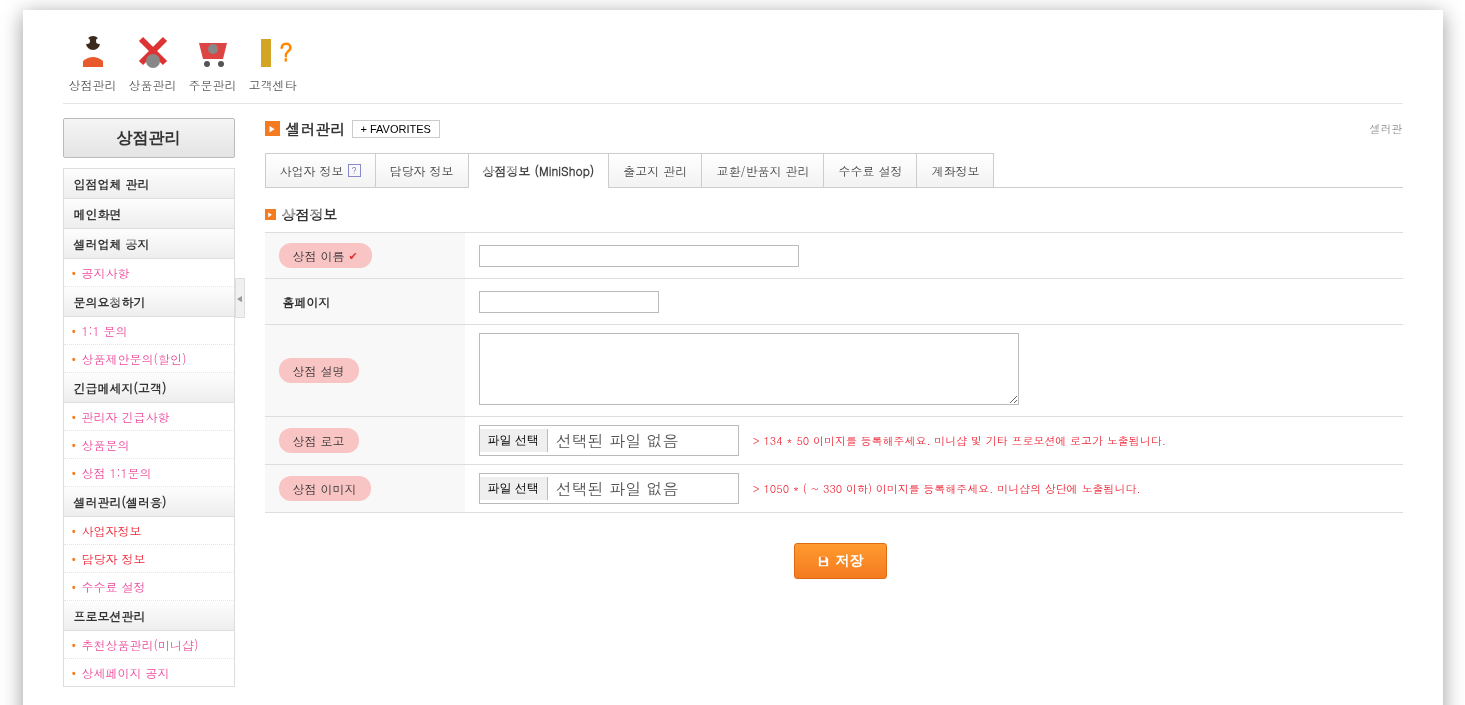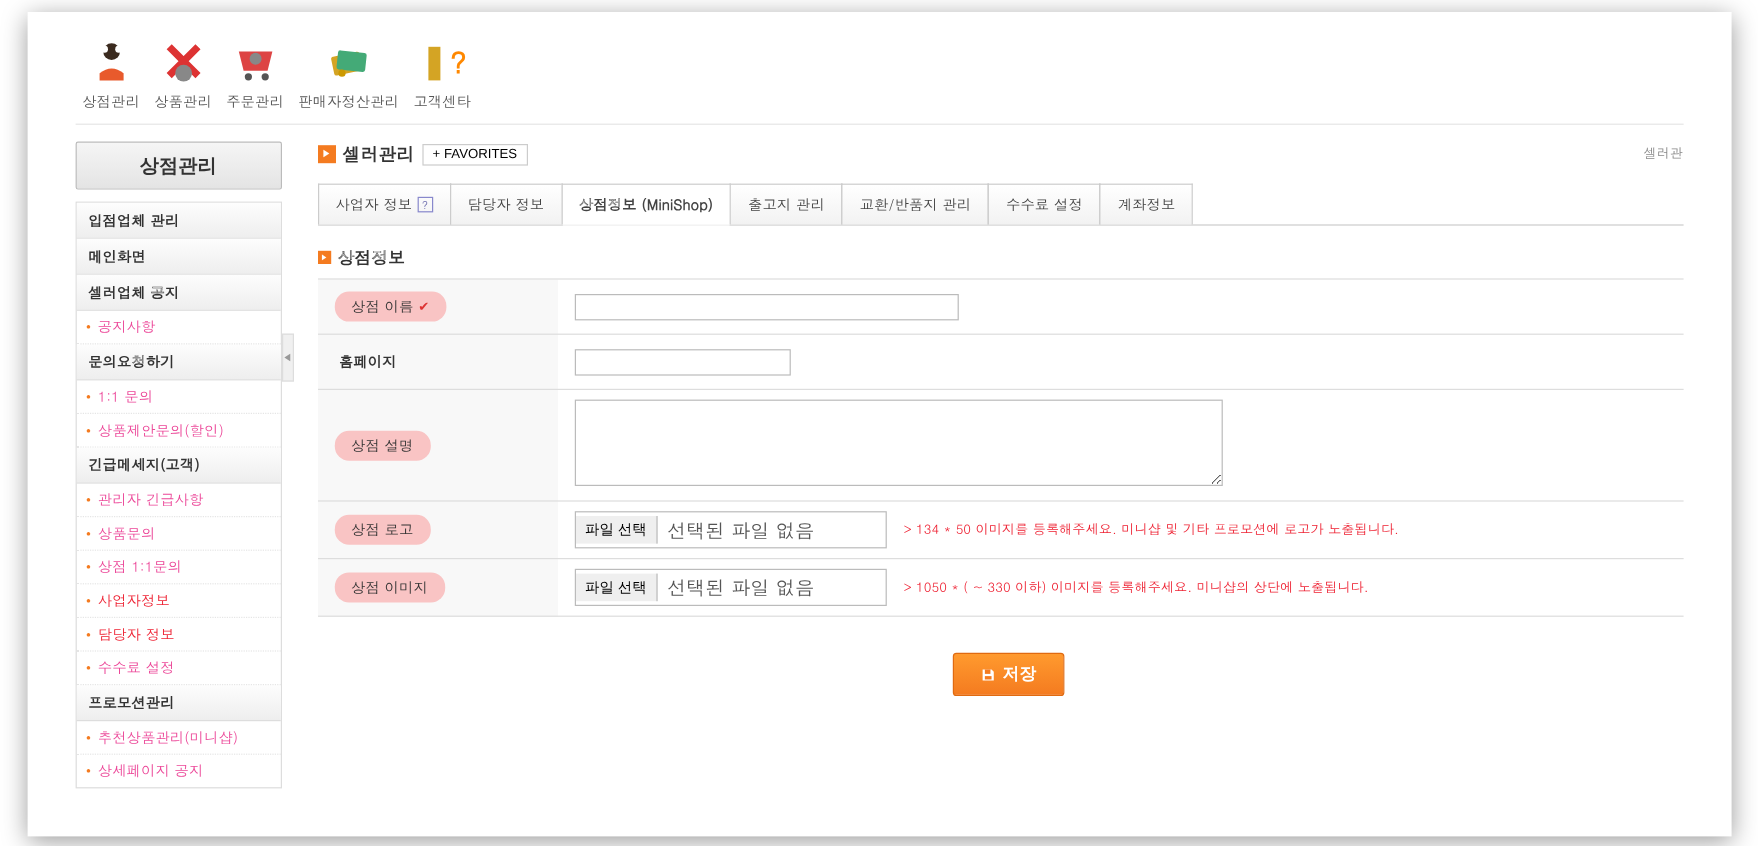--- a/index.html
+++ b/index.html
@@ -104,30 +104,20 @@
             <circle cx="14" cy="33" r="3" fill="#555"></circle>
             <circle cx="28" cy="33" r="3" fill="#555"></circle>
             <circle cx="20" cy="18" r="5" fill="#888"></circle>
           </svg>
       </div>
       <span>주문관리</span>
     </div>
     <div class="top-nav-item">
       <div class="top-nav-icon">
         <svg viewBox="0 0 40 40" width="40" height="40">
-            <rect x="6" y="14" width="24" height="16" rx="2" fill="#d4a424" transform="rotate(-12 18 22)"></rect>
-            <rect x="10" y="12" width="24" height="16" rx="2" fill="#4a7" transform="rotate(6 22 20)"></rect>
-            <circle cx="14" cy="30" r="3" fill="#c90"></circle>
-          </svg>
-      </div>
-      <span>판매자정산관리</span>
-    </div>
-    <div class="top-nav-item">
-      <div class="top-nav-icon">
-        <svg viewBox="0 0 40 40" width="40" height="40">
             <rect x="8" y="8" width="10" height="28" fill="#d4a424"></rect>
             <text x="26" y="30" font-size="24" fill="#f80" font-weight="bold">?</text>
           </svg>
       </div>
       <span>고객센타</span>
     </div>
   </div>
 
   <div class="main-layout">
 
@@ -138,20 +128,21 @@
           <div class="side-head">메인화면</div>
           <div class="side-head">셀러업체 공지</div>
           <div class="side-sub"><a href="#">공지사항</a></div>
           <div class="side-head">문의요청하기</div>
           <div class="side-sub"><a href="#">1:1 문의</a></div>
           <div class="side-sub"><a href="#">상품제안문의(할인)</a></div>
           <div class="side-head">긴급메세지(고객)</div>
           <div class="side-sub"><a href="#">관리자 긴급사항</a></div>
           <div class="side-sub"><a href="#">상품문의</a></div>
           <div class="side-sub"><a href="#">상점 1:1문의</a></div>
+          <div class="side-head">셀러관리(셀러용)</div>
           <div class="side-sub active"><a href="#">사업자정보</a></div>
           <div class="side-sub active"><a href="#">담당자 정보</a></div>
           <div class="side-sub"><a href="#">수수료 설정</a></div>
           <div class="side-head">프로모션관리</div>
           <div class="side-sub"><a href="#">추천상품관리(미니샵)</a></div>
           <div class="side-sub"><a href="#">상세페이지 공지</a></div>
         </div>
     </div>
 
     <div class="collapse-handle"></div>

